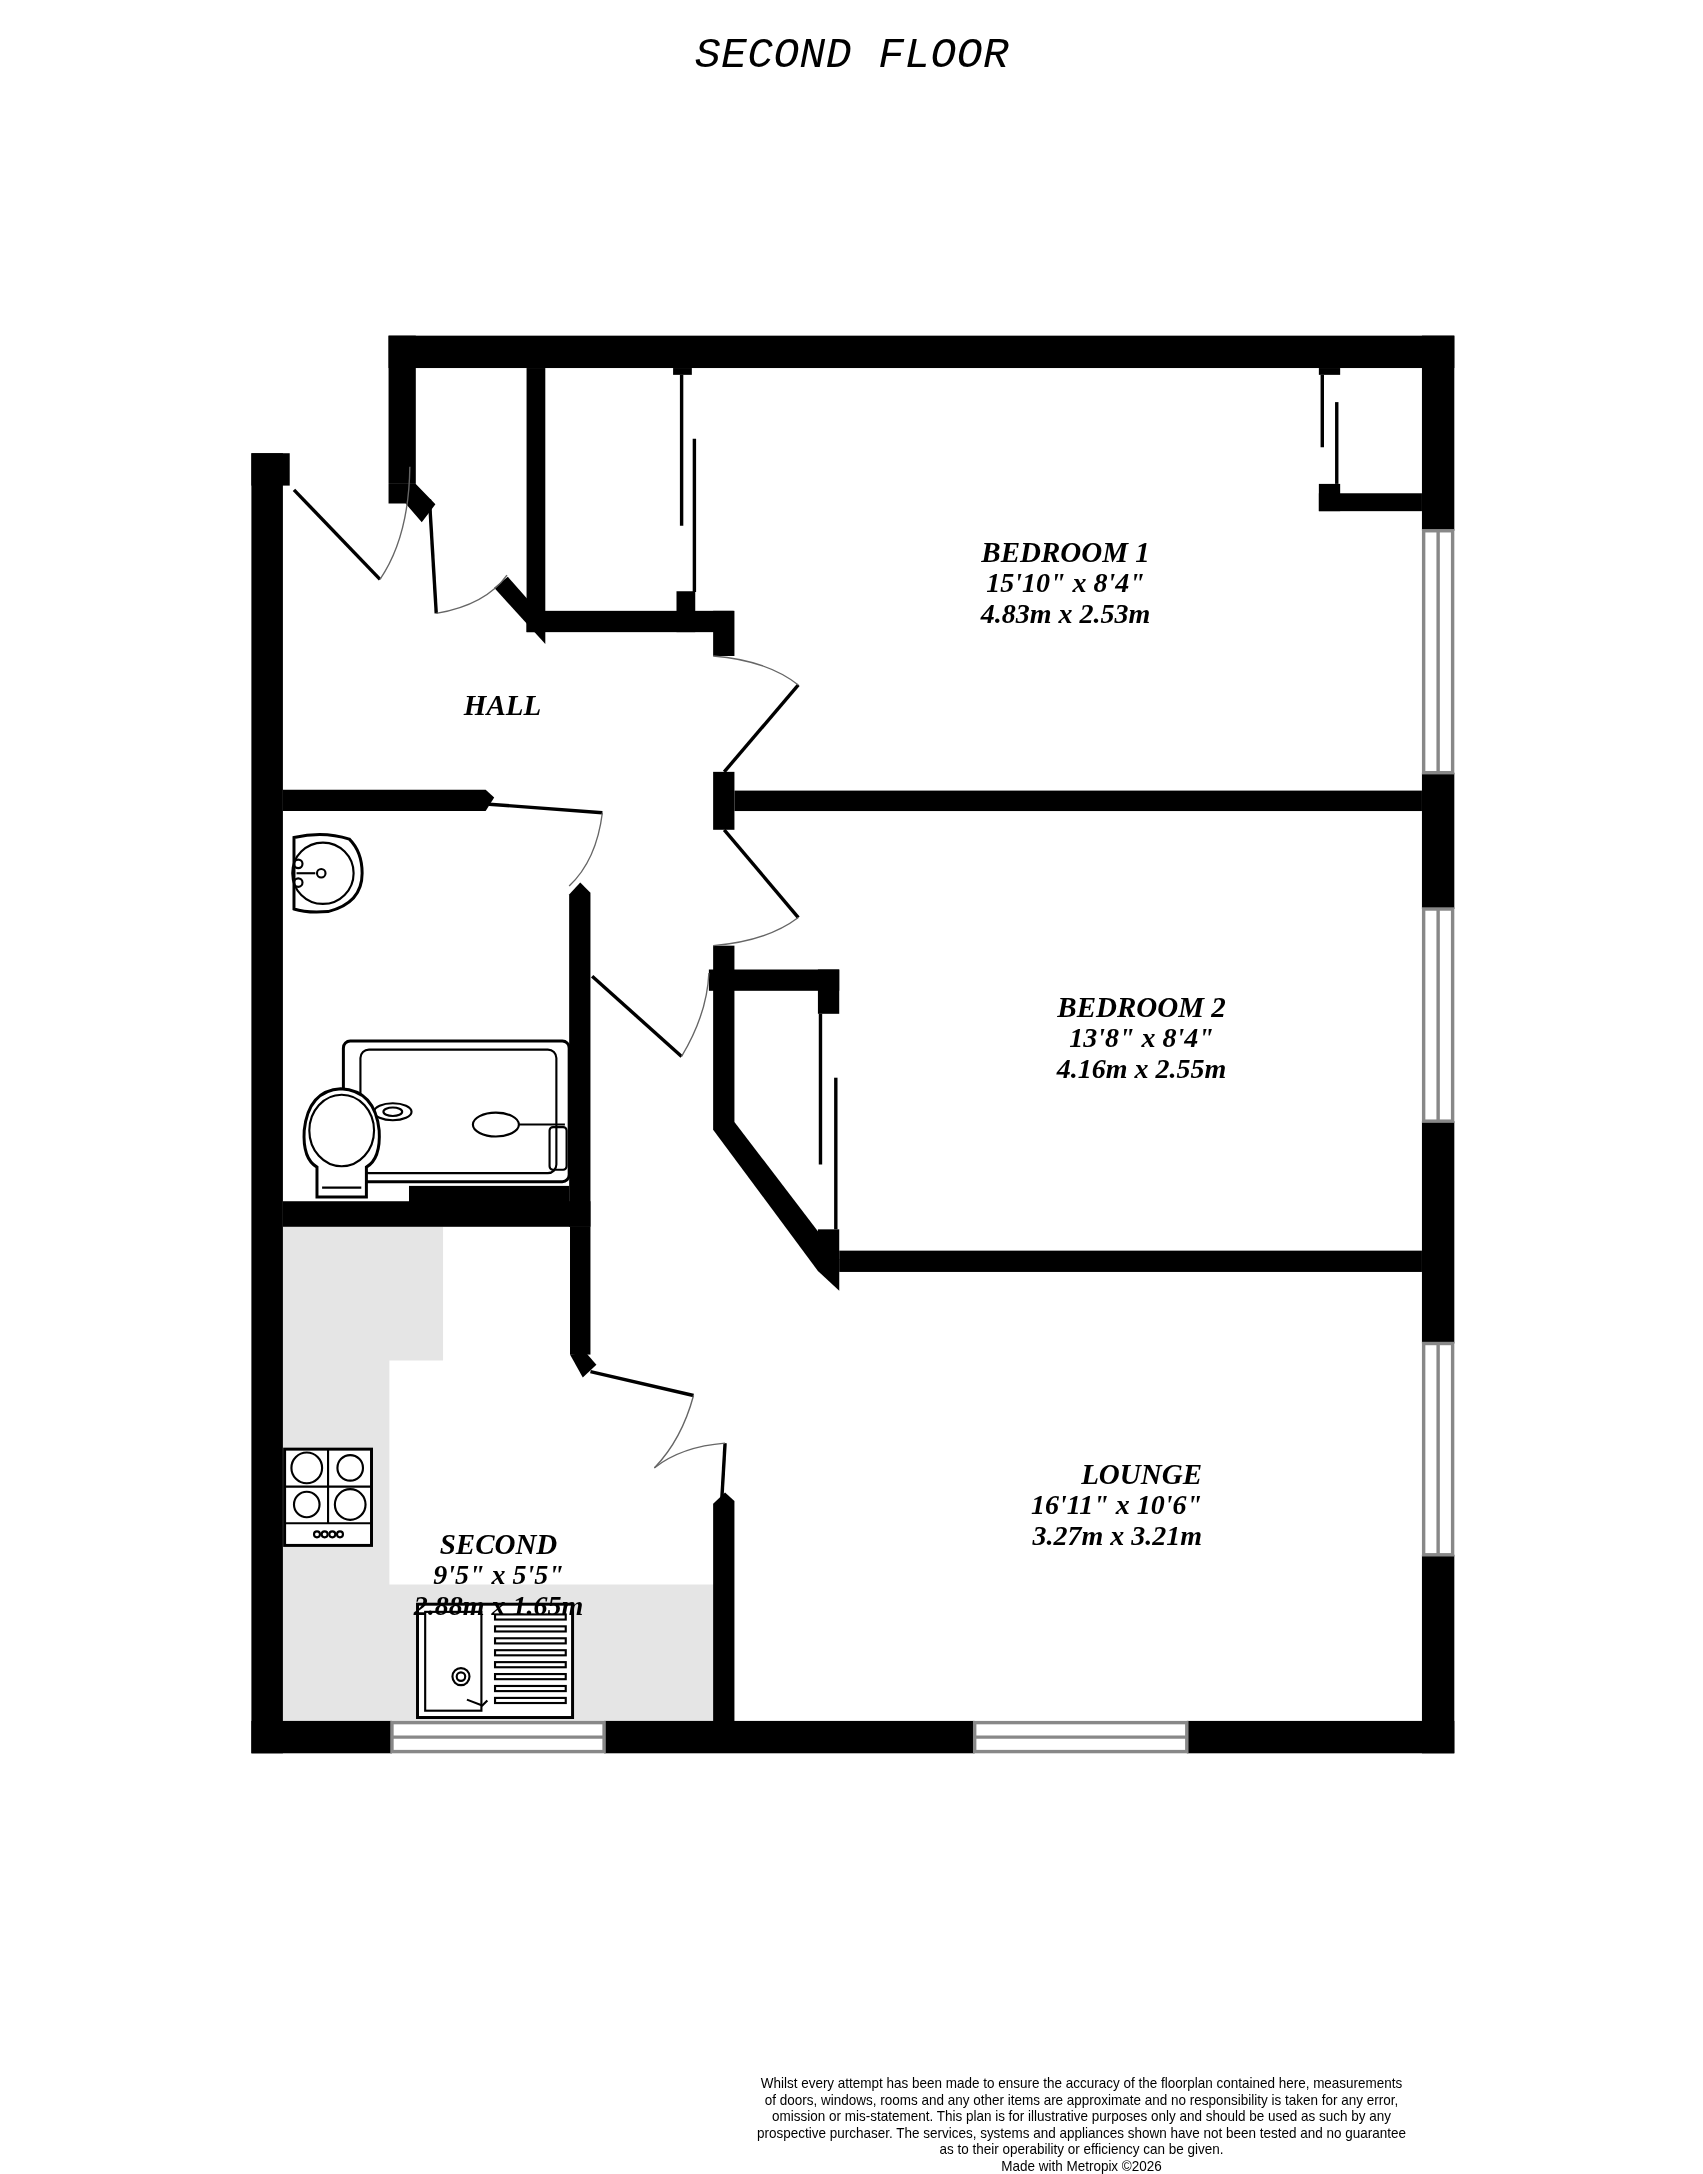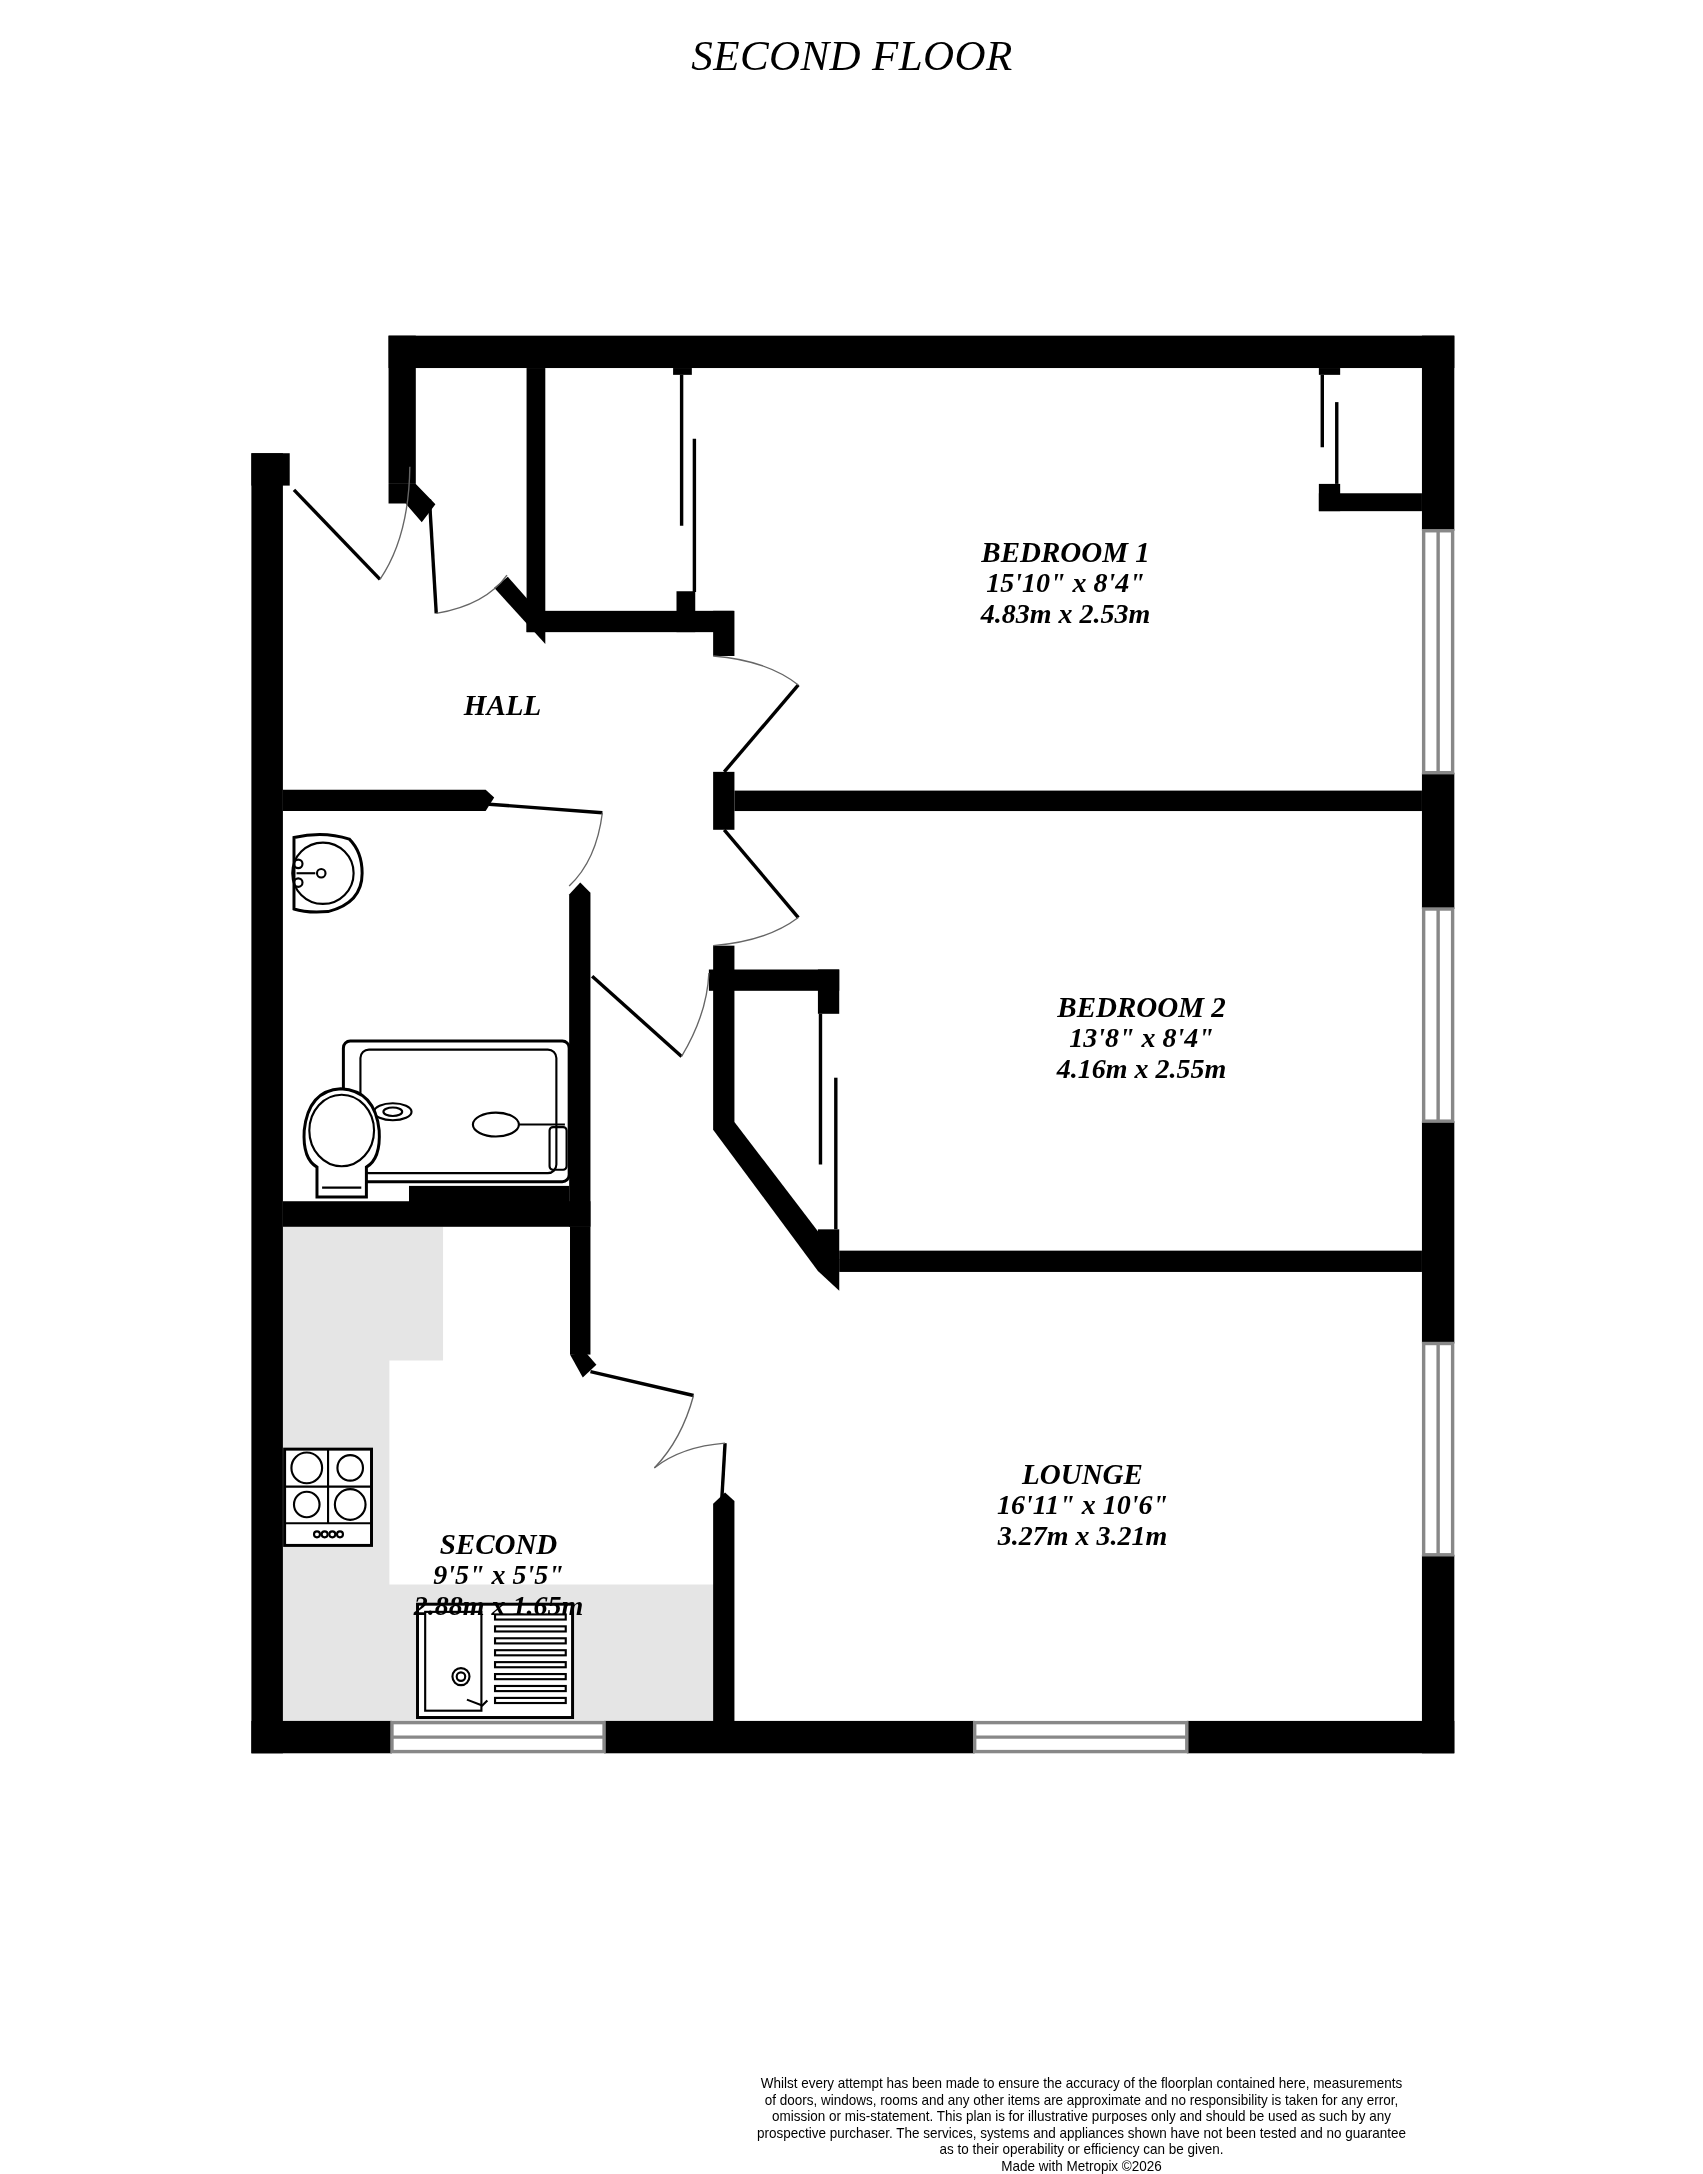--- a/index.html
+++ b/index.html
@@ -1,20 +1,20 @@
 <!DOCTYPE html>
 <html style="font-size:13.6px"><head>
 <meta charset="utf-8">
 <style>
   html, body { margin: 0; padding: 0; background: #ffffff; }
   body { width: 1704px; height: 2175px; position: relative; overflow: hidden;
          font-family: "Liberation Sans", sans-serif; color: #000; }
   #plan { position: absolute; left: 0; top: 0; width: 1704px; height: 2175px; }
   .floor-title { position: absolute; left: 0; width: 1704px; top: 31px; text-align: center;
-                 font-family: Liberation Serif, serif; font-style: italic; font-size: 43px;
+                 font-family: Liberation Mono, monospace; font-style: italic; font-size: 43px;
                  letter-spacing: 0.4px; }
   .room-label { position: absolute; text-align: center; font-family: Liberation Serif, serif;
                 font-weight: bold; font-style: italic; line-height: 1.08; white-space: nowrap; }
   .room-label .name { font-size: 29px; display: block; }
   .room-label .dim { font-size: 28px; display: block; }
   .disclaimer { position: absolute; left: 698px; width: 767px; top: 2075px; text-align: center;
                 font-family: "Liberation Sans", sans-serif; font-size: 14.5px; line-height: 16.6px;
                 transform: scaleX(0.93); transform-origin: center top; }
   .disclaimer span { display: block; }
   .wall { fill: #000; }
@@ -222,21 +222,21 @@
 <div class="room-label" style="left:443px; top:690px; width:119px;">
   <span class="name">HALL</span>
 </div>
 
 <div class="room-label" style="left:1022px; top:992px; width:239px;">
   <span class="name">BEDROOM 2</span>
   <span class="dim">13'8"  x 8'4"</span>
   <span class="dim">4.16m  x 2.55m</span>
 </div>
 
-<div class="room-label" style="left:963px; top:1459px; width:239px;">
+<div class="room-label" style="left:963px; top:1459px; width:239px;text-align:right;">
   <span class="name">LOUNGE</span>
   <span class="dim">16'11"  x 10'6"</span>
   <span class="dim">3.27m  x 3.21m</span>
 </div>
 
 <div class="room-label" style="left:379px; top:1529px; width:239px;">
   <span class="name">SECOND</span>
   <span class="dim">9'5"  x 5'5"</span>
   <span class="dim">2.88m  x 1.65m</span>
 </div>

